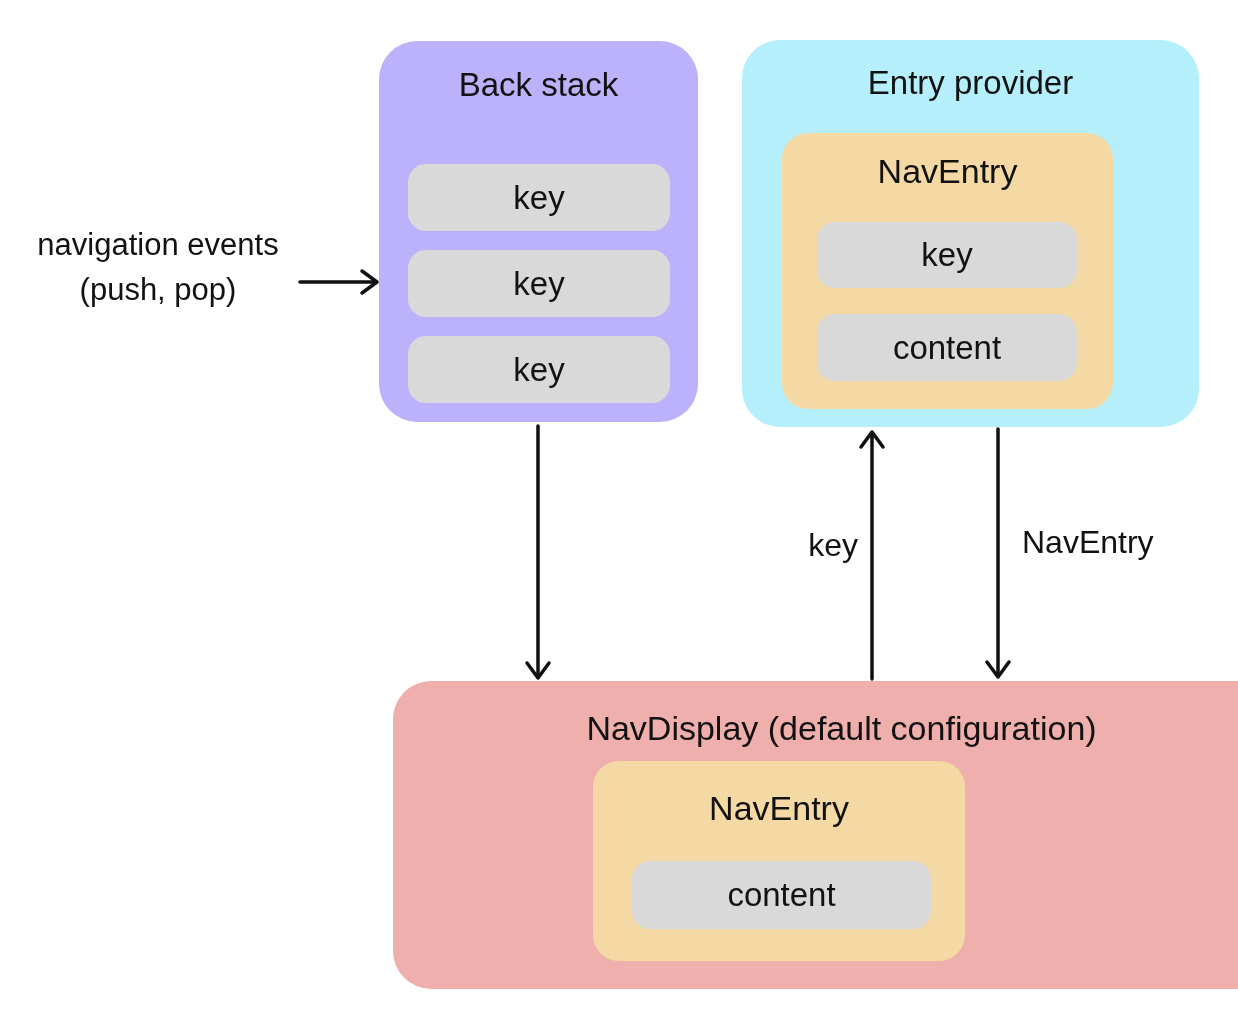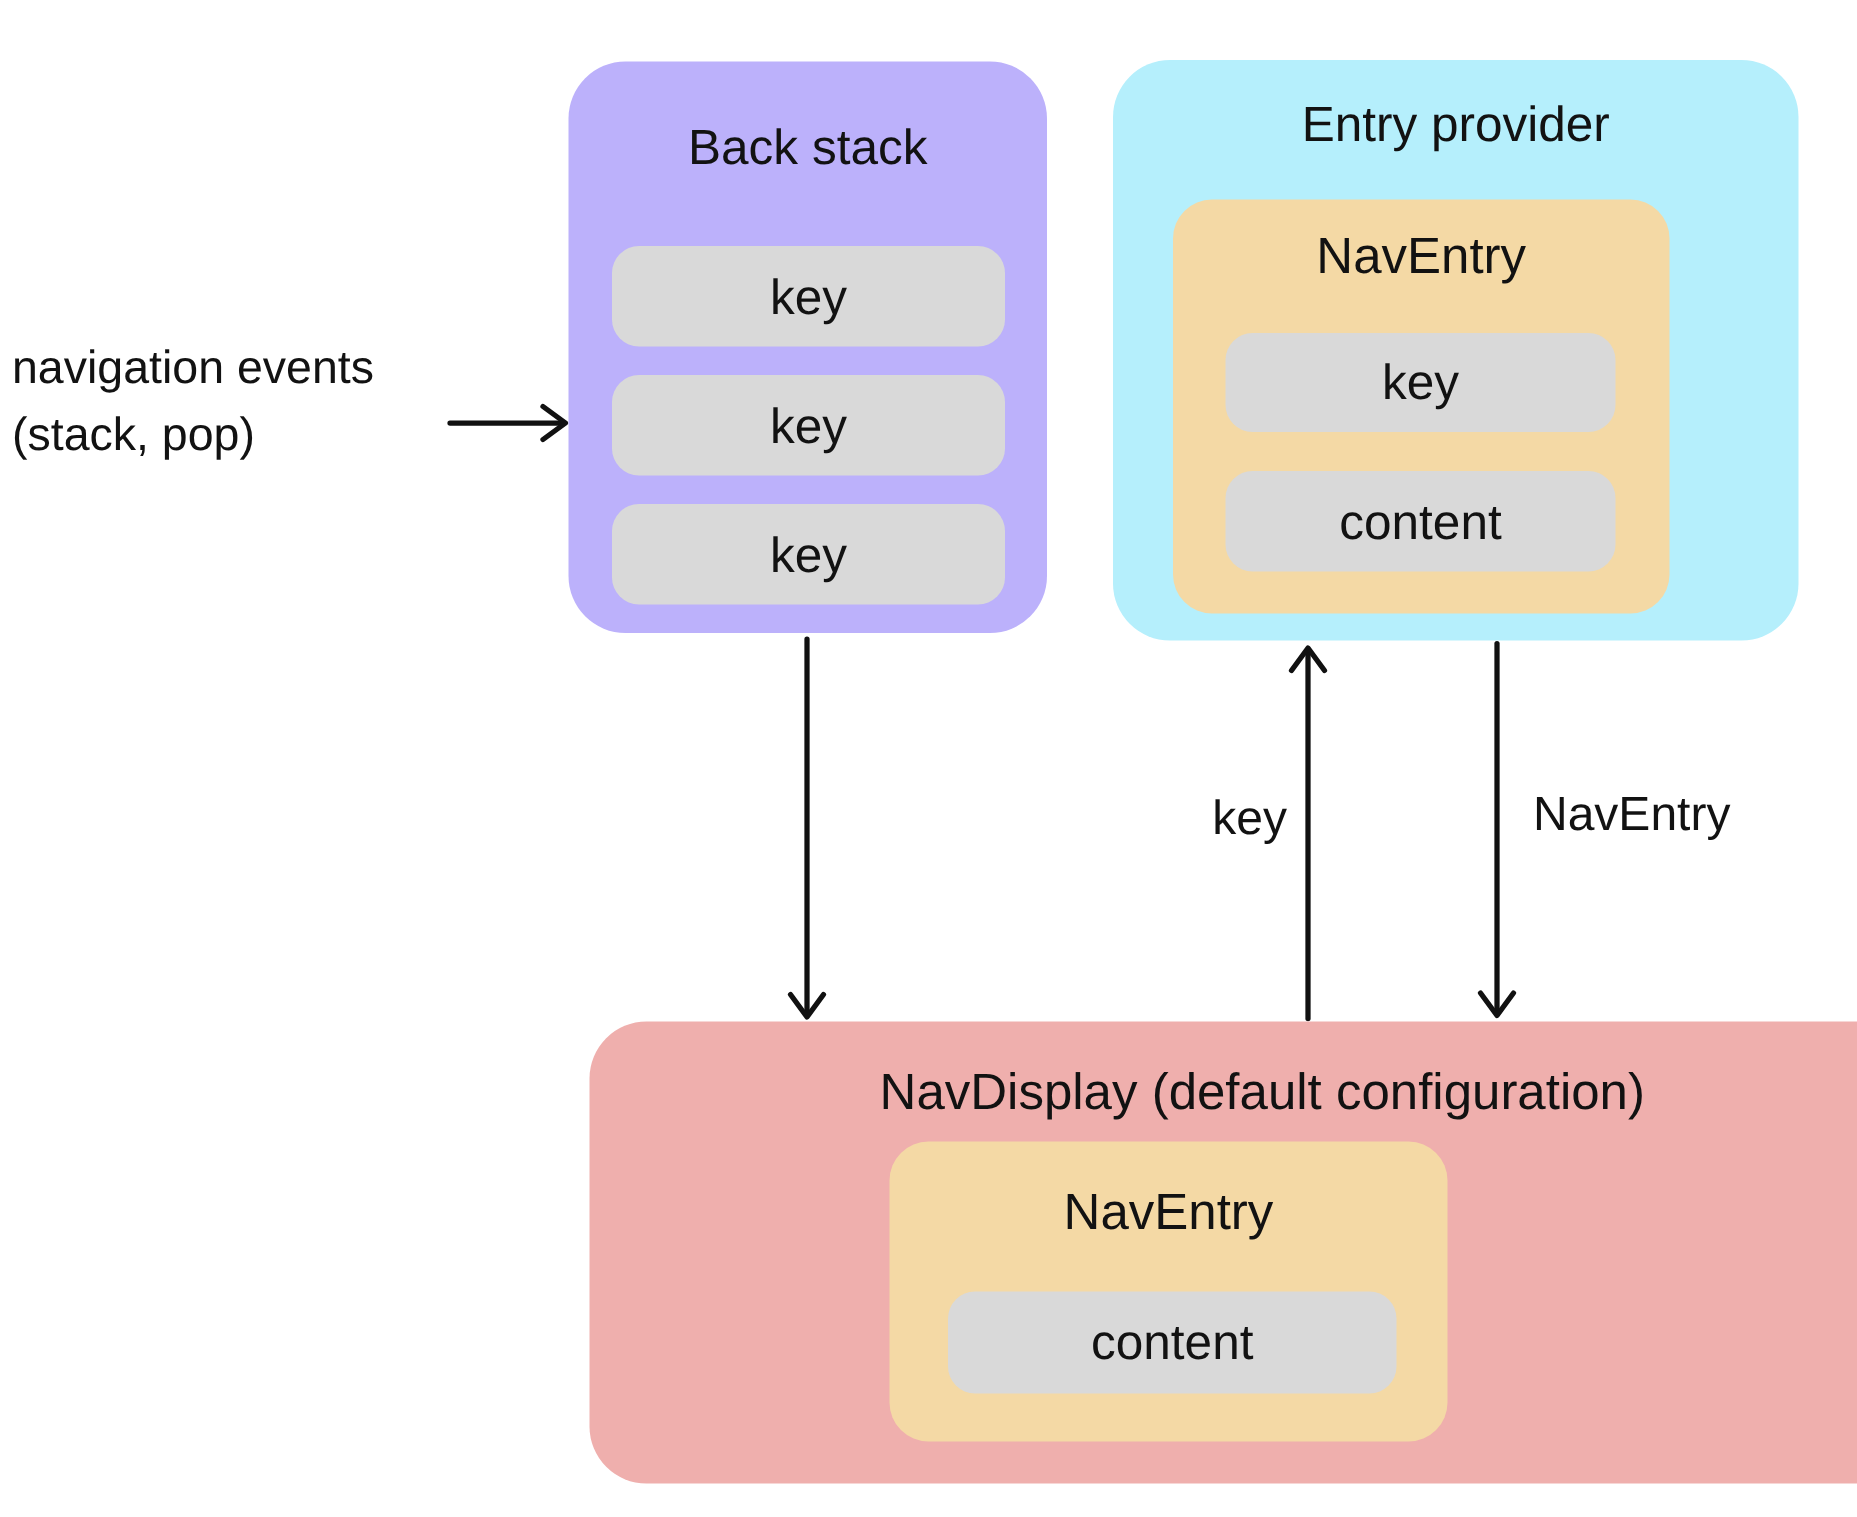--- a/index.html
+++ b/index.html
@@ -34,20 +34,21 @@
     font-weight: 400;
   }
   .backstack-box   { left: 379px; top: 41px;  width: 319px; height: 381px; background: var(--purple, #BCB1FB); }
   .entry-box       { left: 742px; top: 40px;  width: 457px; height: 387px; background: var(--cyan, #B5EFFC); }
   .navdisplay-box  { left: 393px; top: 681px; width: 897px; height: 308px; background: var(--pink, #EFAFAD); }
   .entry-naventry  { left: 40px;  top: 93px;  width: 331px; height: 276px; background: var(--orange, #F4D9A5); }
   .display-naventry{ left: 200px; top: 80px;  width: 372px; height: 200px; background: var(--orange, #F4D9A5); }
 
   .left-annotation {
     left: 8px; top: 222px; width: 300px;
+    text-align: center;
     font-size: 31px;
     line-height: 45px;
   }
   .arrow-label { font-size: 32px; line-height: 38px; }
   .label-key      { left: 720px; top: 526px; width: 138px; text-align: right; }
   .label-naventry { left: 1022px; top: 523px; width: 180px; text-align: left; }
 
   svg.arrows {
     position: absolute;
     left: 0; top: 0;
@@ -84,25 +85,25 @@
     </g>
 
     <g>
       <line x1="998" y1="429" x2="998" y2="674"></line>
       <polyline points="987,662 998,677 1009,662"></polyline>
     </g>
   </svg>
 
   <div class="abs left-annotation">
     <div>navigation events</div>
-    <div>(stack, pop)</div>
+    <div>(push, pop)</div>
   </div>
 
   <div class="big-box backstack-box">
-    <div class="box-title" style="padding-top:38px;">Back stack</div>
+    <div class="box-title" style="padding-top:25px;">Back stack</div>
     <div class="chip" style="left:29px; top:123px; width:262px; height:67px;">
       <span>key</span>
     </div>
     <div class="chip" style="left:29px; top:209px; width:262px; height:67px;">
       <span>key</span>
     </div>
     <div class="chip" style="left:29px; top:295px; width:262px; height:67px;">
       <span>key</span>
     </div>
   </div>

